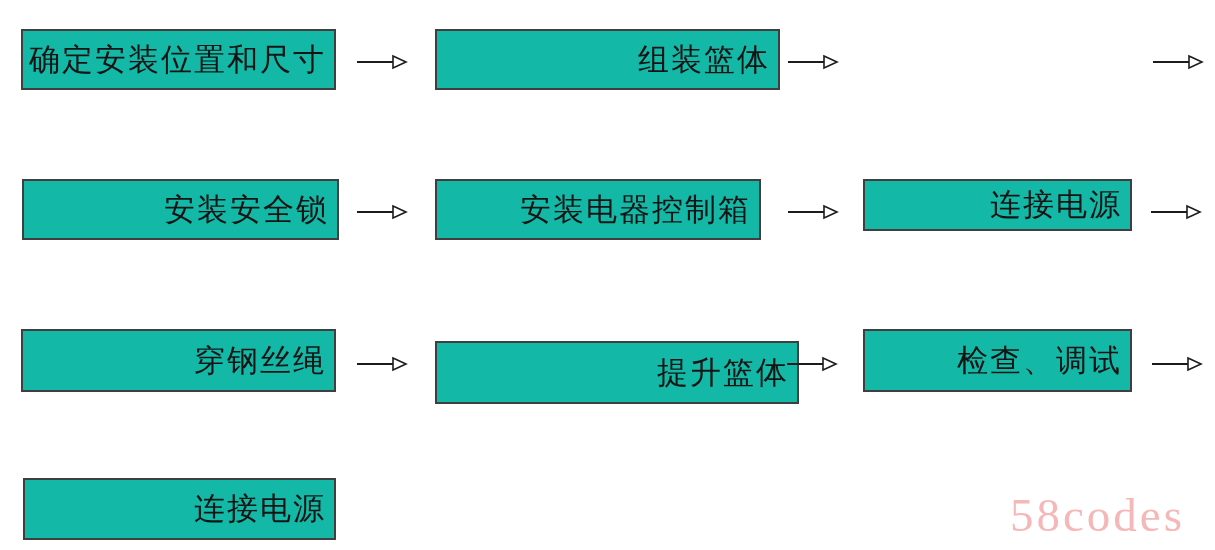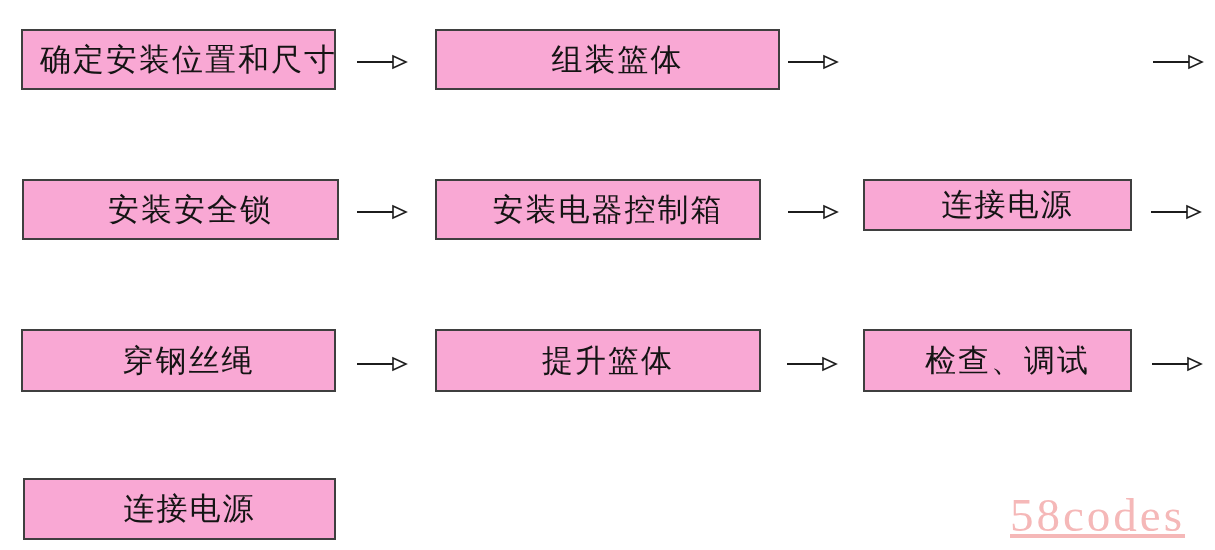--- a/index.html
+++ b/index.html
@@ -11,24 +11,24 @@
     position: relative;
     width: 1215px;
     height: 550px;
     background: #ffffff;
     overflow: hidden;
     font-family: "Liberation Serif", "DejaVu Serif", serif;
   }
   .node {
     position: absolute;
     border: 2px solid #3f3f3f;
-    background: #f9a8d4;
+    background: #14b8a6;
     display: flex;
     align-items: center;
-    justify-content: center;
+    justify-content: flex-end;
     box-sizing: border-box;
     padding-left: 36px;
   }
   .node span {
     font-size: 31px;
     color: #141414;
     letter-spacing: 2px;
     white-space: nowrap;
     transform: translateX(-8px);
   }
@@ -38,21 +38,20 @@
   }
   .watermark {
     position: absolute;
     left: 1010px;
     top: 488px;
     font-size: 47px;
     color: #f5b8b8;
     letter-spacing: 3px;
     font-family: "Liberation Serif", "DejaVu Serif", serif;
     user-select: none;
-    text-decoration: underline;
   }
 </style>
 </head>
 <body>
 
 <div class="canvas">
 
   <div class="node" style="left:21px; top:29px; width:315px; height:61px">
     <span>确定安装位置和尺寸</span>
   </div>
@@ -94,21 +93,21 @@
     <polygon points="37,4 50,10 37,16" fill="#ffffff" stroke="#1c1c1c" stroke-width="1.6"></polygon>
   </svg>
 
   <div class="node" style="left:21px; top:329px; width:315px; height:63px">
     <span>穿钢丝绳</span>
   </div>
   <svg class="arrow" style="left:356px; top:354px" width="52" height="20" viewBox="0 0 52 20">
     <line x1="1" y1="10" x2="38" y2="10" stroke="#1c1c1c" stroke-width="2"></line>
     <polygon points="37,4 50,10 37,16" fill="#ffffff" stroke="#1c1c1c" stroke-width="1.6"></polygon>
   </svg>
-  <div class="node" style="left:435px; top:329px; width:326px; height:63px">
+  <div class="node" style="left:435px; top:341px; width:364px; height:63px">
     <span>提升篮体</span>
   </div>
   <svg class="arrow" style="left:786px; top:354px" width="52" height="20" viewBox="0 0 52 20">
     <line x1="1" y1="10" x2="38" y2="10" stroke="#1c1c1c" stroke-width="2"></line>
     <polygon points="37,4 50,10 37,16" fill="#ffffff" stroke="#1c1c1c" stroke-width="1.6"></polygon>
   </svg>
   <div class="node" style="left:863px; top:329px; width:269px; height:63px">
     <span>检查、调试</span>
   </div>
   <svg class="arrow" style="left:1151px; top:354px" width="52" height="20" viewBox="0 0 52 20">

